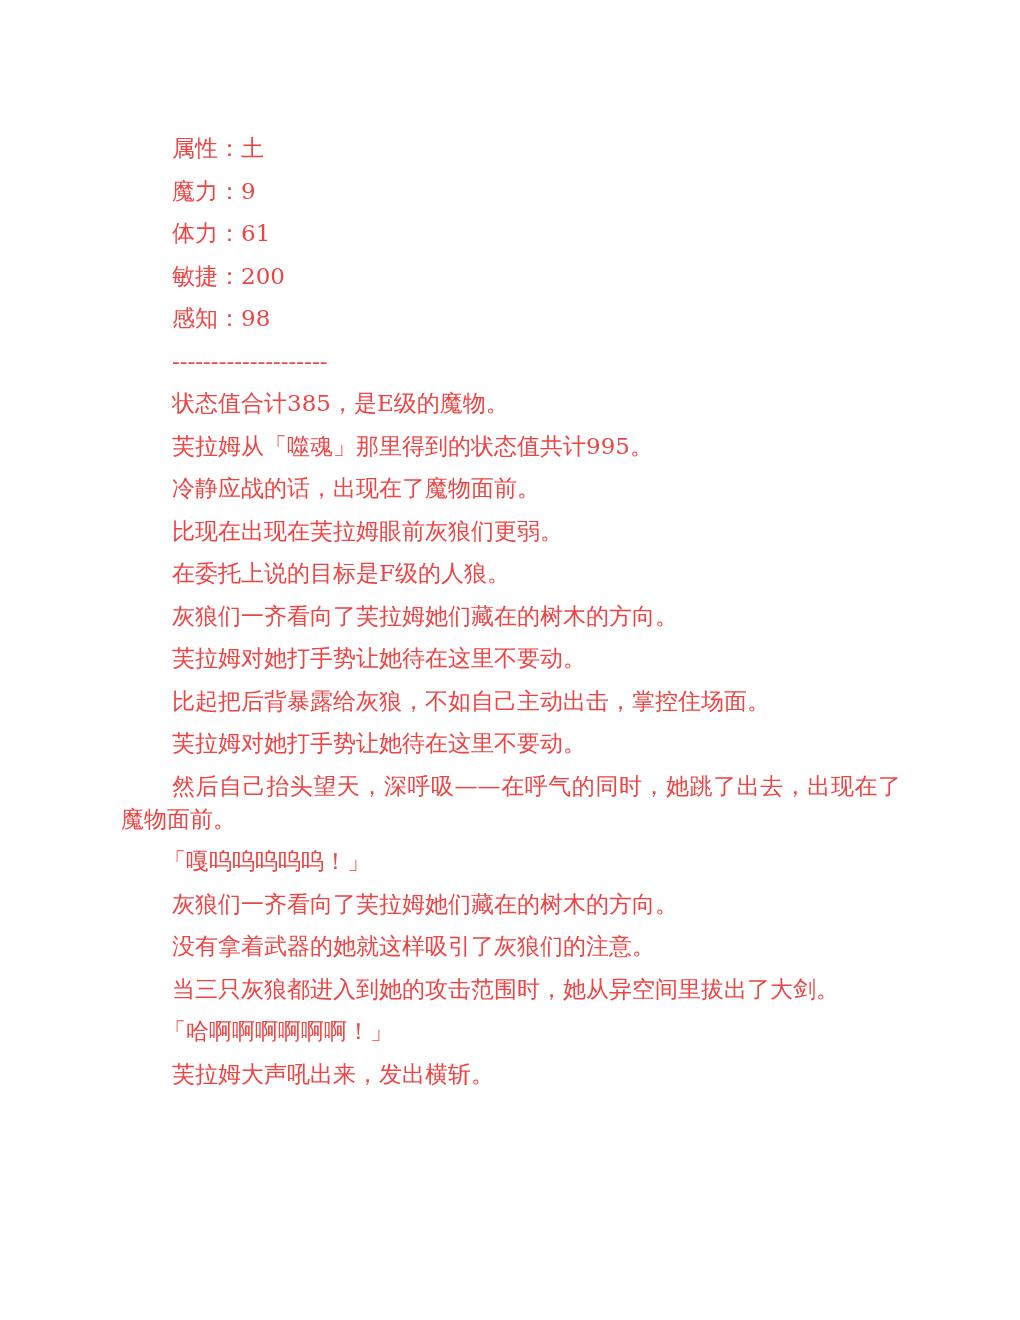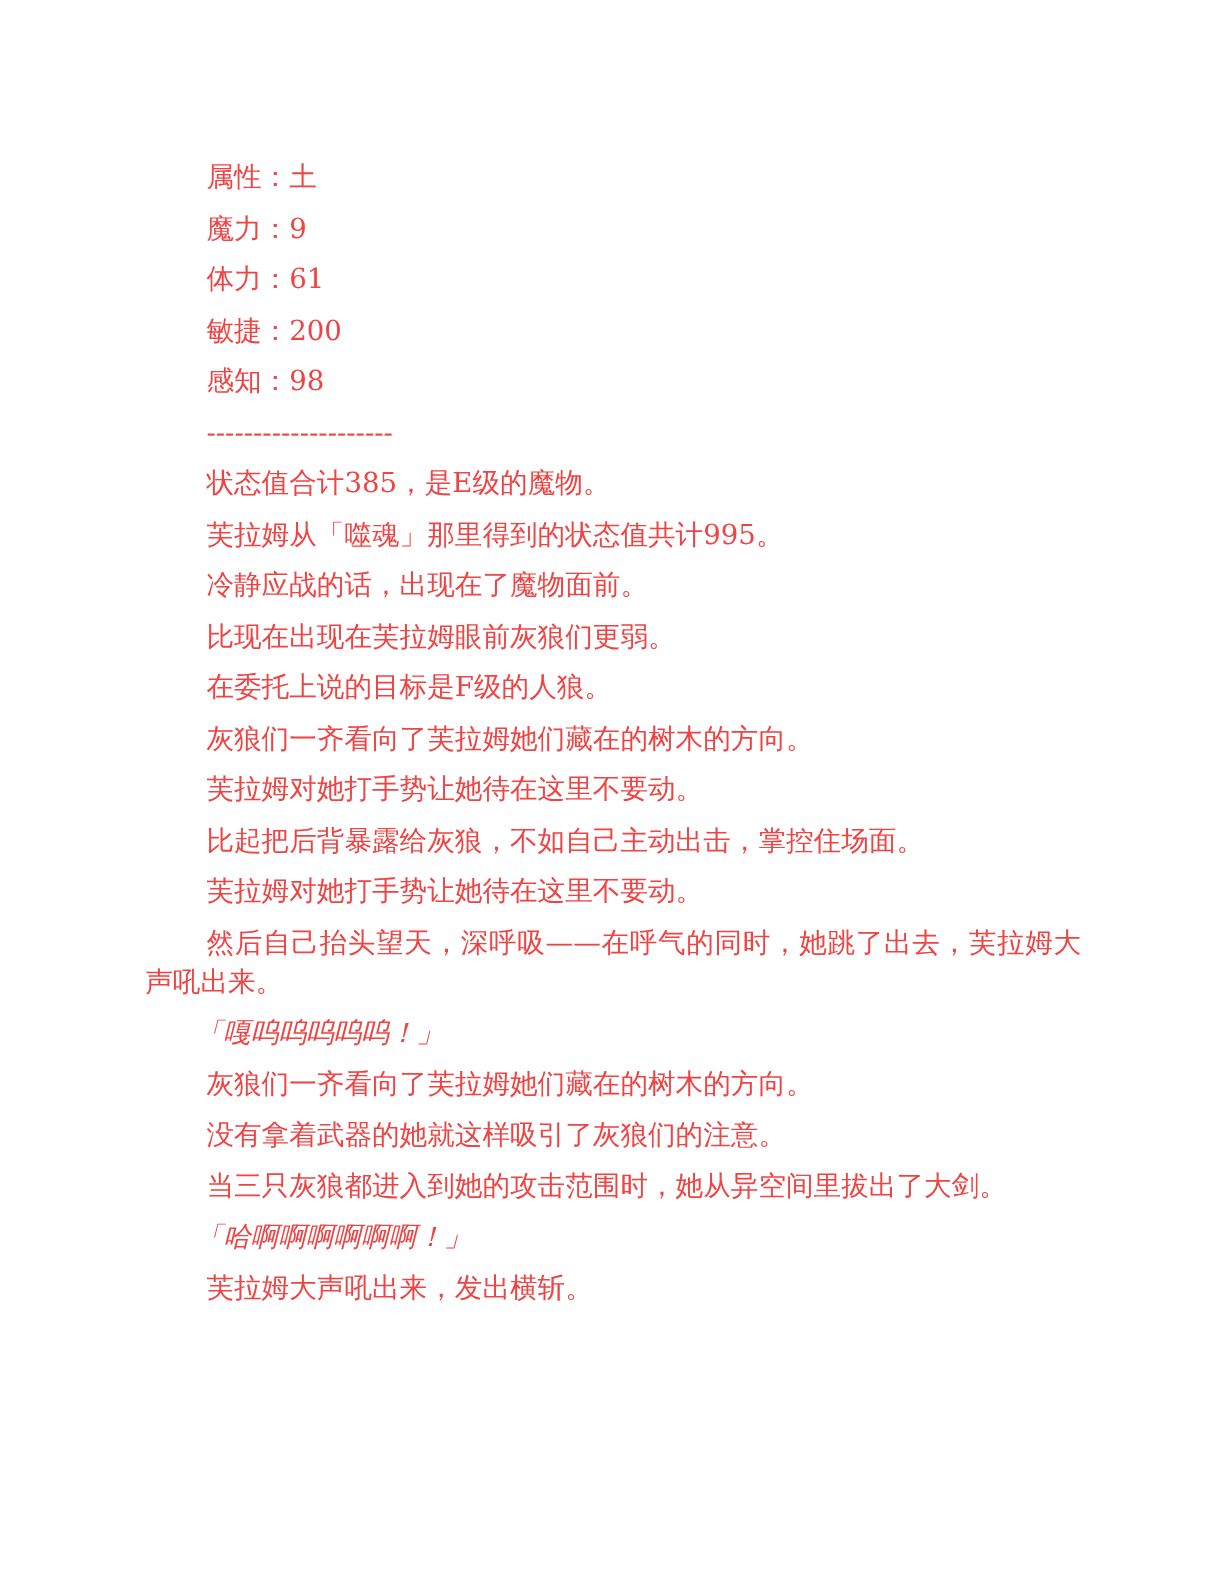--- a/index.html
+++ b/index.html
@@ -13,21 +13,21 @@
     font-size: 23px;
     color: #ef4444;
   }
   .para {
     margin: 0 0 9.5px 0;
     line-height: 33px;
     text-indent: 51px;
     text-align: justify;
     white-space: normal;
   }
-  .para.quote { text-indent: 42px; font-style: italic; }
+  .para.quote { text-indent: 42px; }
   .divider {
     margin: 0 0 9.5px 0;
     line-height: 33px;
     text-indent: 51px;
     letter-spacing: 0px;
   }
 </style>
 </head>
 <body>
 
@@ -41,20 +41,20 @@
 
   <p class="para">状态值合计385，是E级的魔物。</p>
   <p class="para">芙拉姆从「噬魂」那里得到的状态值共计995。</p>
   <p class="para">冷静应战的话，出现在了魔物面前。</p>
   <p class="para">比现在出现在芙拉姆眼前灰狼们更弱。</p>
   <p class="para">在委托上说的目标是F级的人狼。</p>
   <p class="para">灰狼们一齐看向了芙拉姆她们藏在的树木的方向。</p>
   <p class="para">芙拉姆对她打手势让她待在这里不要动。</p>
   <p class="para">比起把后背暴露给灰狼，不如自己主动出击，掌控住场面。</p>
   <p class="para">芙拉姆对她打手势让她待在这里不要动。</p>
-  <p class="para">然后自己抬头望天，深呼吸——在呼气的同时，她跳了出去，芙拉姆大声吼出来。</p>
+  <p class="para">然后自己抬头望天，深呼吸——在呼气的同时，她跳了出去，出现在了魔物面前。</p>
   <p class="para quote">「嘎呜呜呜呜呜！」</p>
   <p class="para">灰狼们一齐看向了芙拉姆她们藏在的树木的方向。</p>
   <p class="para">没有拿着武器的她就这样吸引了灰狼们的注意。</p>
   <p class="para">当三只灰狼都进入到她的攻击范围时，她从异空间里拔出了大剑。</p>
   <p class="para quote">「哈啊啊啊啊啊啊！」</p>
   <p class="para">芙拉姆大声吼出来，发出横斩。</p>
 </div>
 
 </body></html>

